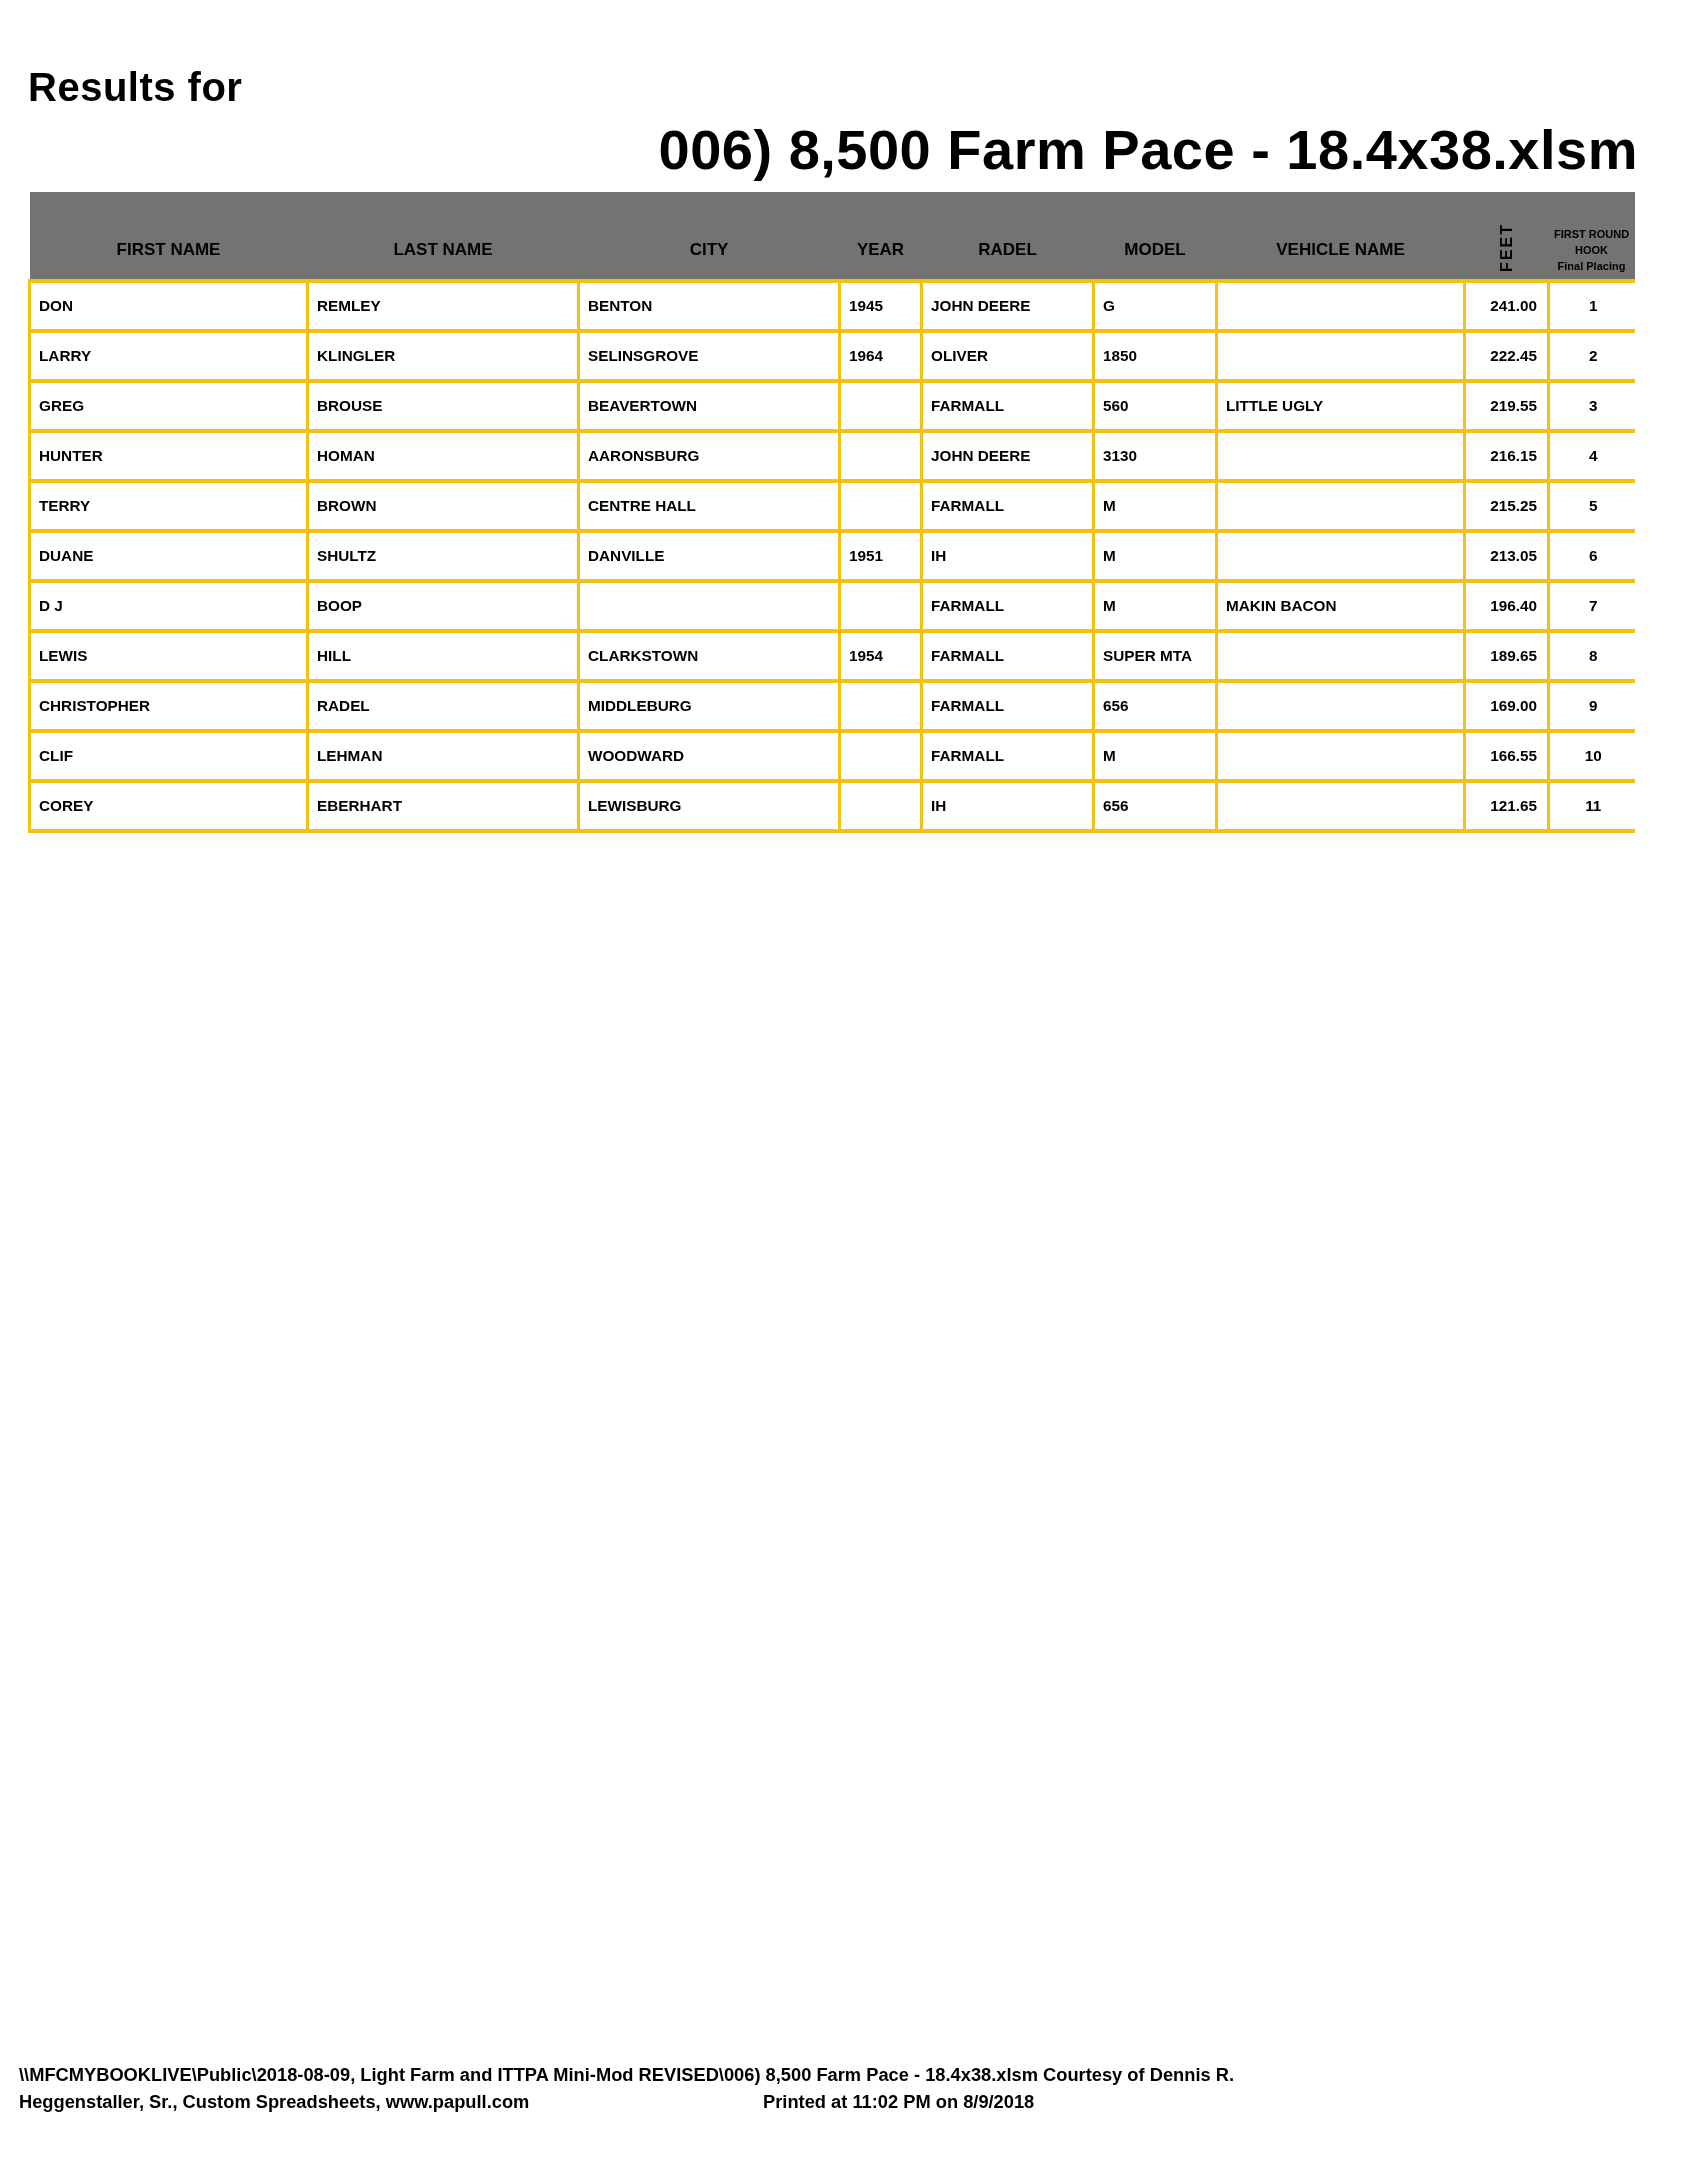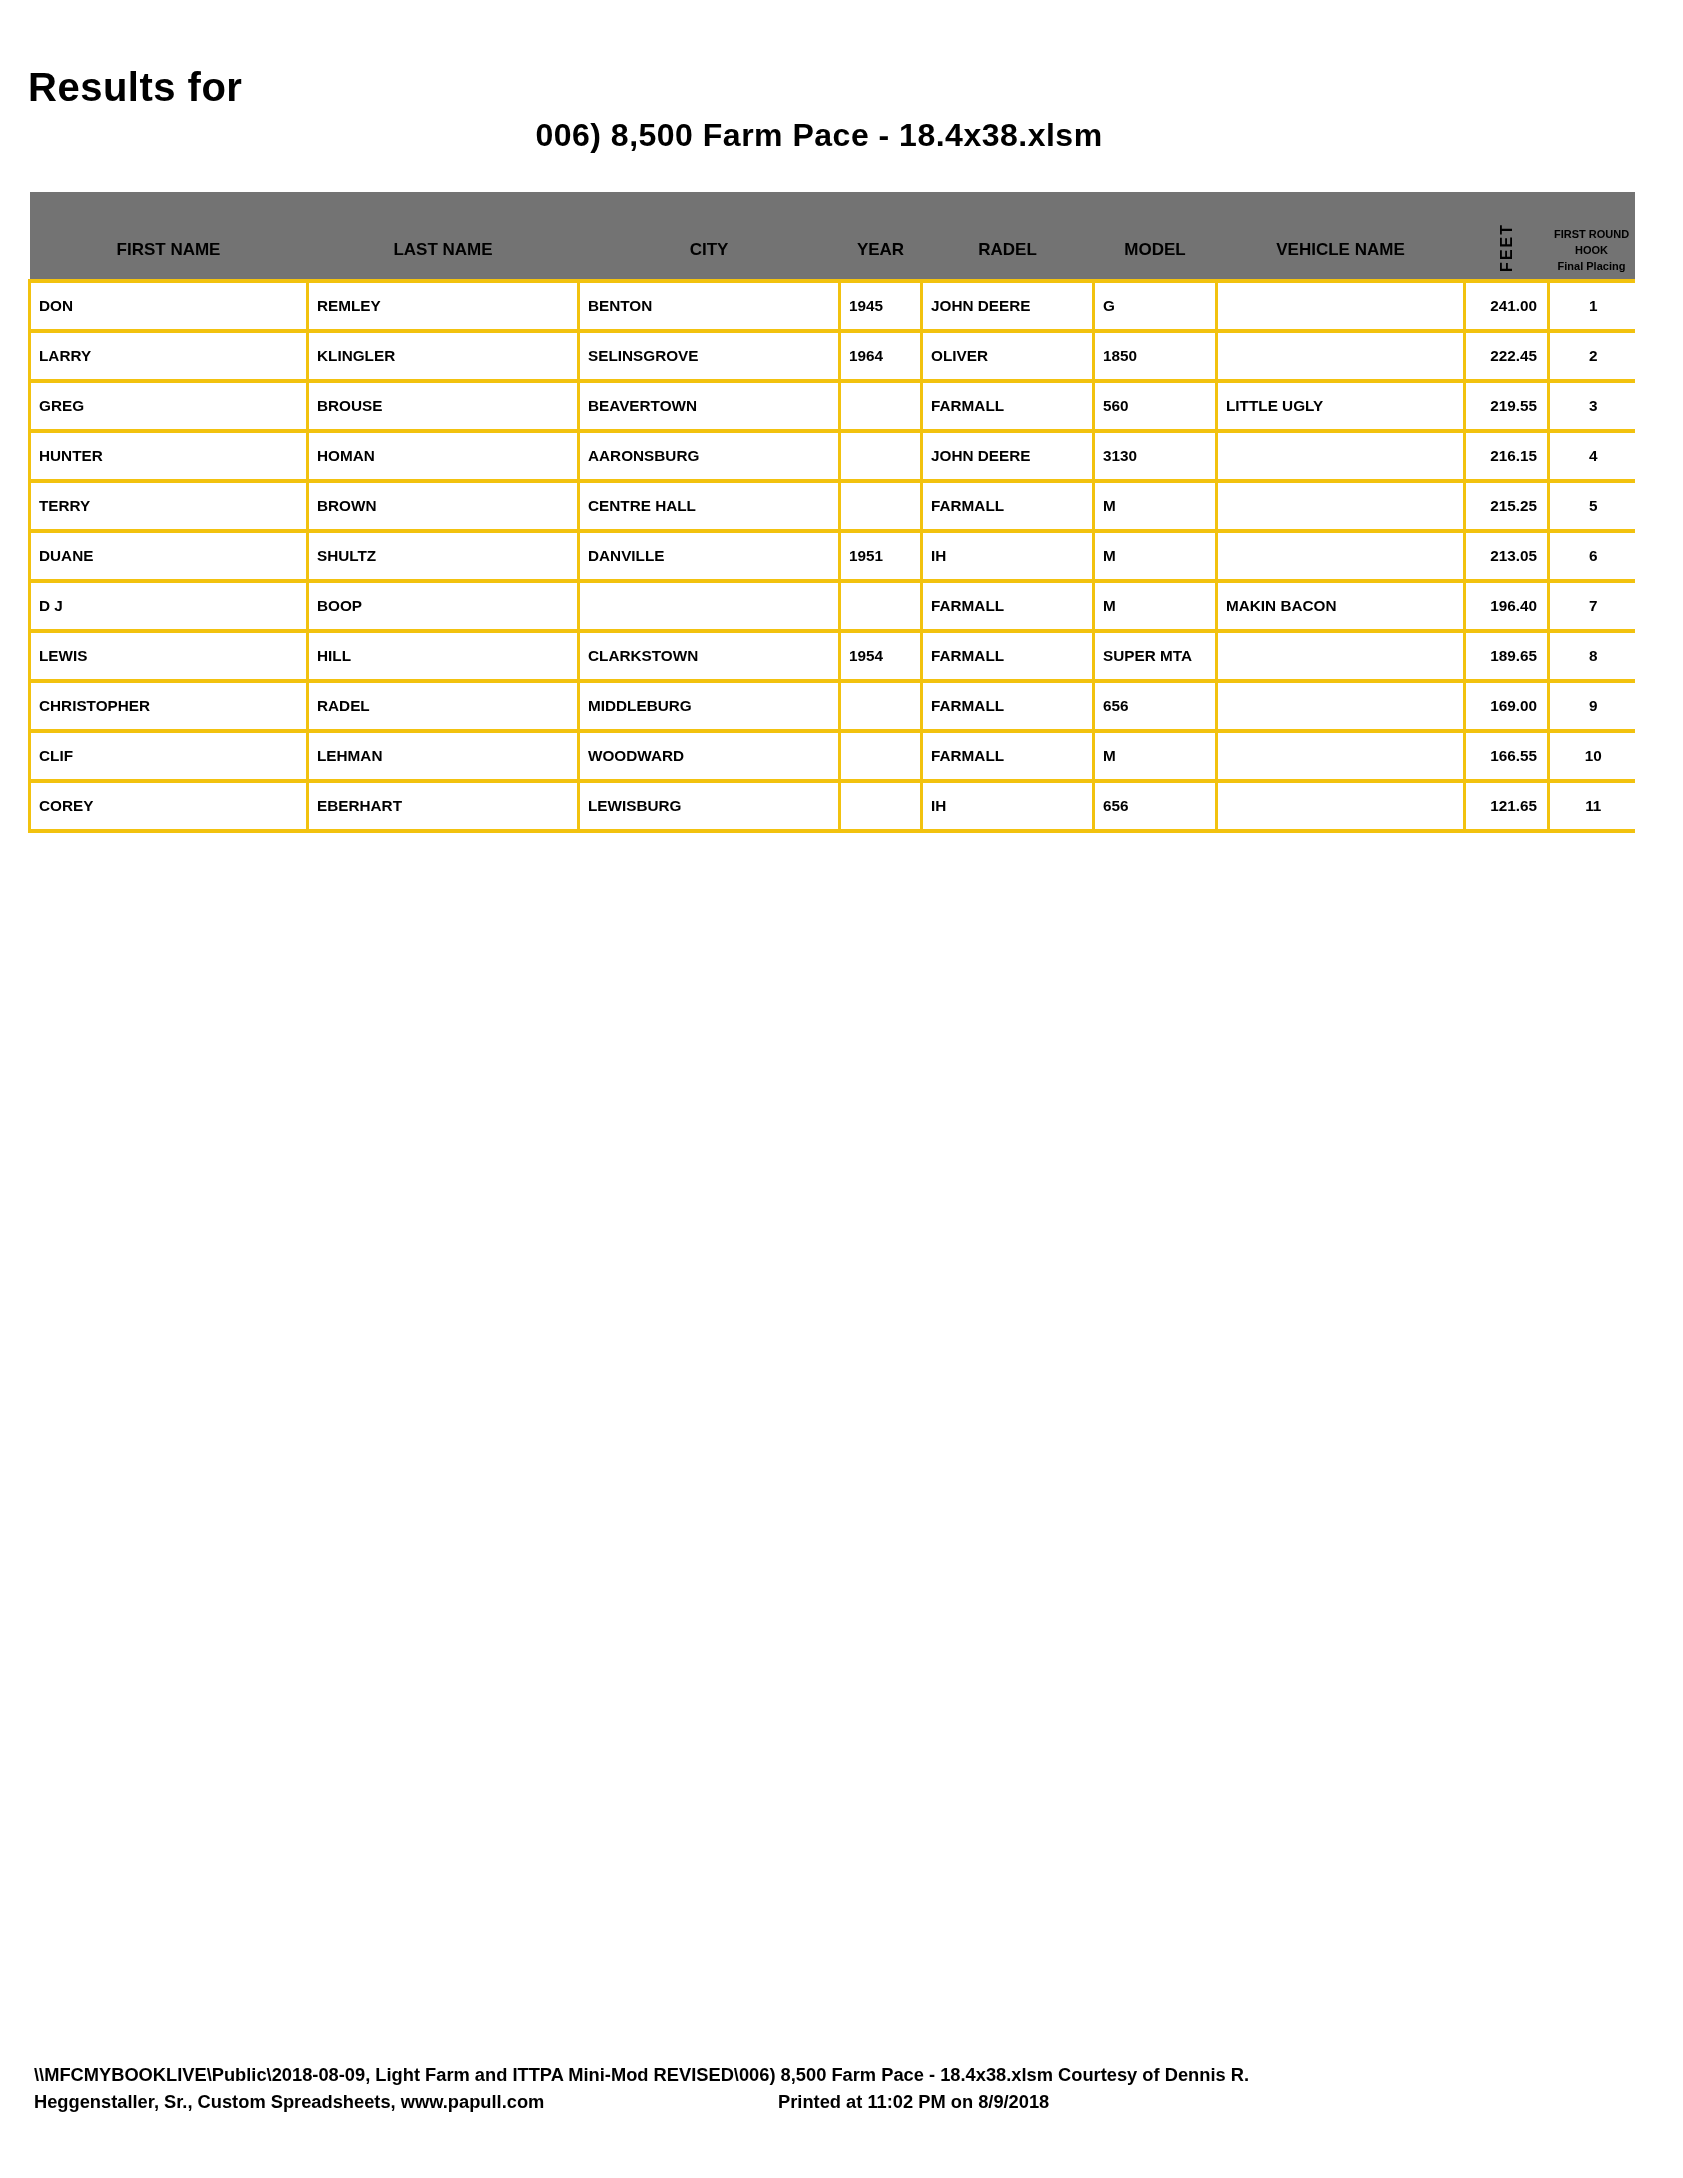--- a/index.html
+++ b/index.html
@@ -11,22 +11,22 @@
     color: #000;
     position: relative;
     overflow: hidden;
   }
   .page-title-1 {
     position: absolute; top: 65px; left: 28px; width: 1606px;
     text-align: left; font-size: 40px; font-weight: bold;
     letter-spacing: 0.5px;
   }
   .page-title-2 {
-    position: absolute; top: 117px; left: 16px; width: 1606px;
-    text-align: center; font-size: 32px; font-weight: bold;
+    position: absolute; top: 117px; left: 32px; width: 1606px;
+    text-align: right; font-size: 56px; font-weight: bold;
     letter-spacing: 0.5px;
   }
   table.results {
     position: absolute; left: 28px; top: 192px;
     border-collapse: collapse;
     table-layout: fixed;
     width: 1606px;
   }
   table.results thead th {
     height: 89px;
@@ -62,21 +62,21 @@
     white-space: nowrap;
     overflow: hidden;
     vertical-align: middle;
     background: #fff;
   }
   table.results tbody td.last-col { border-right: none; }
   table.results tbody td.align-left   { text-align: left; }
   table.results tbody td.align-right  { text-align: right; padding-right: 10px; }
   table.results tbody td.align-center { text-align: center; }
   .footer {
-    position: absolute; left: 34px; top: 2061px; width: 1634px;
+    position: absolute; left: 19px; top: 2061px; width: 1634px;
     font-size: 18.3px; font-weight: bold; line-height: 27px;
   }
   .footer-line2 { position: relative; height: 27px; }
   .footer-printed { position: absolute; left: 744px; top: 0; }
 </style>
 </head>
 <body>
 
 <div class="page-title-1">Results for</div>
 <div class="page-title-2">006) 8,500 Farm Pace - 18.4x38.xlsm</div>

